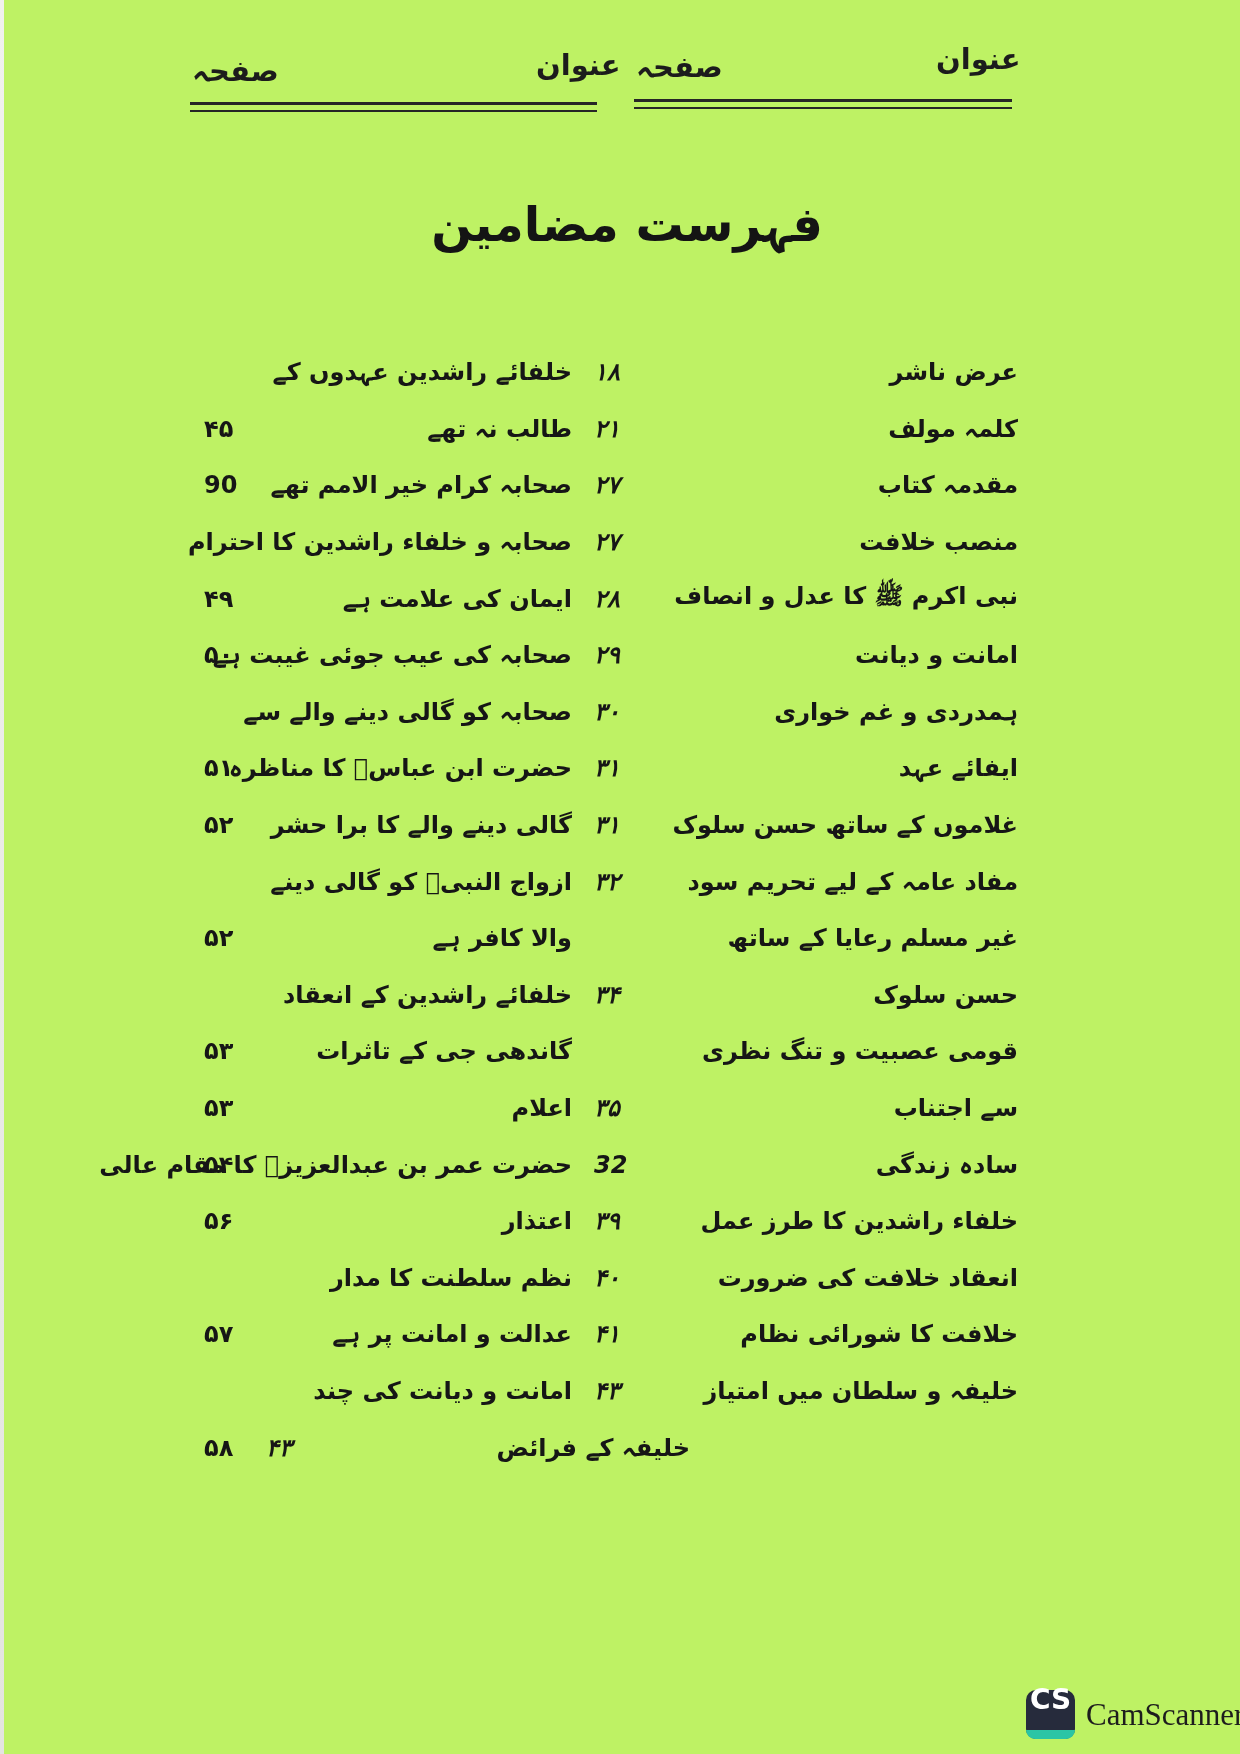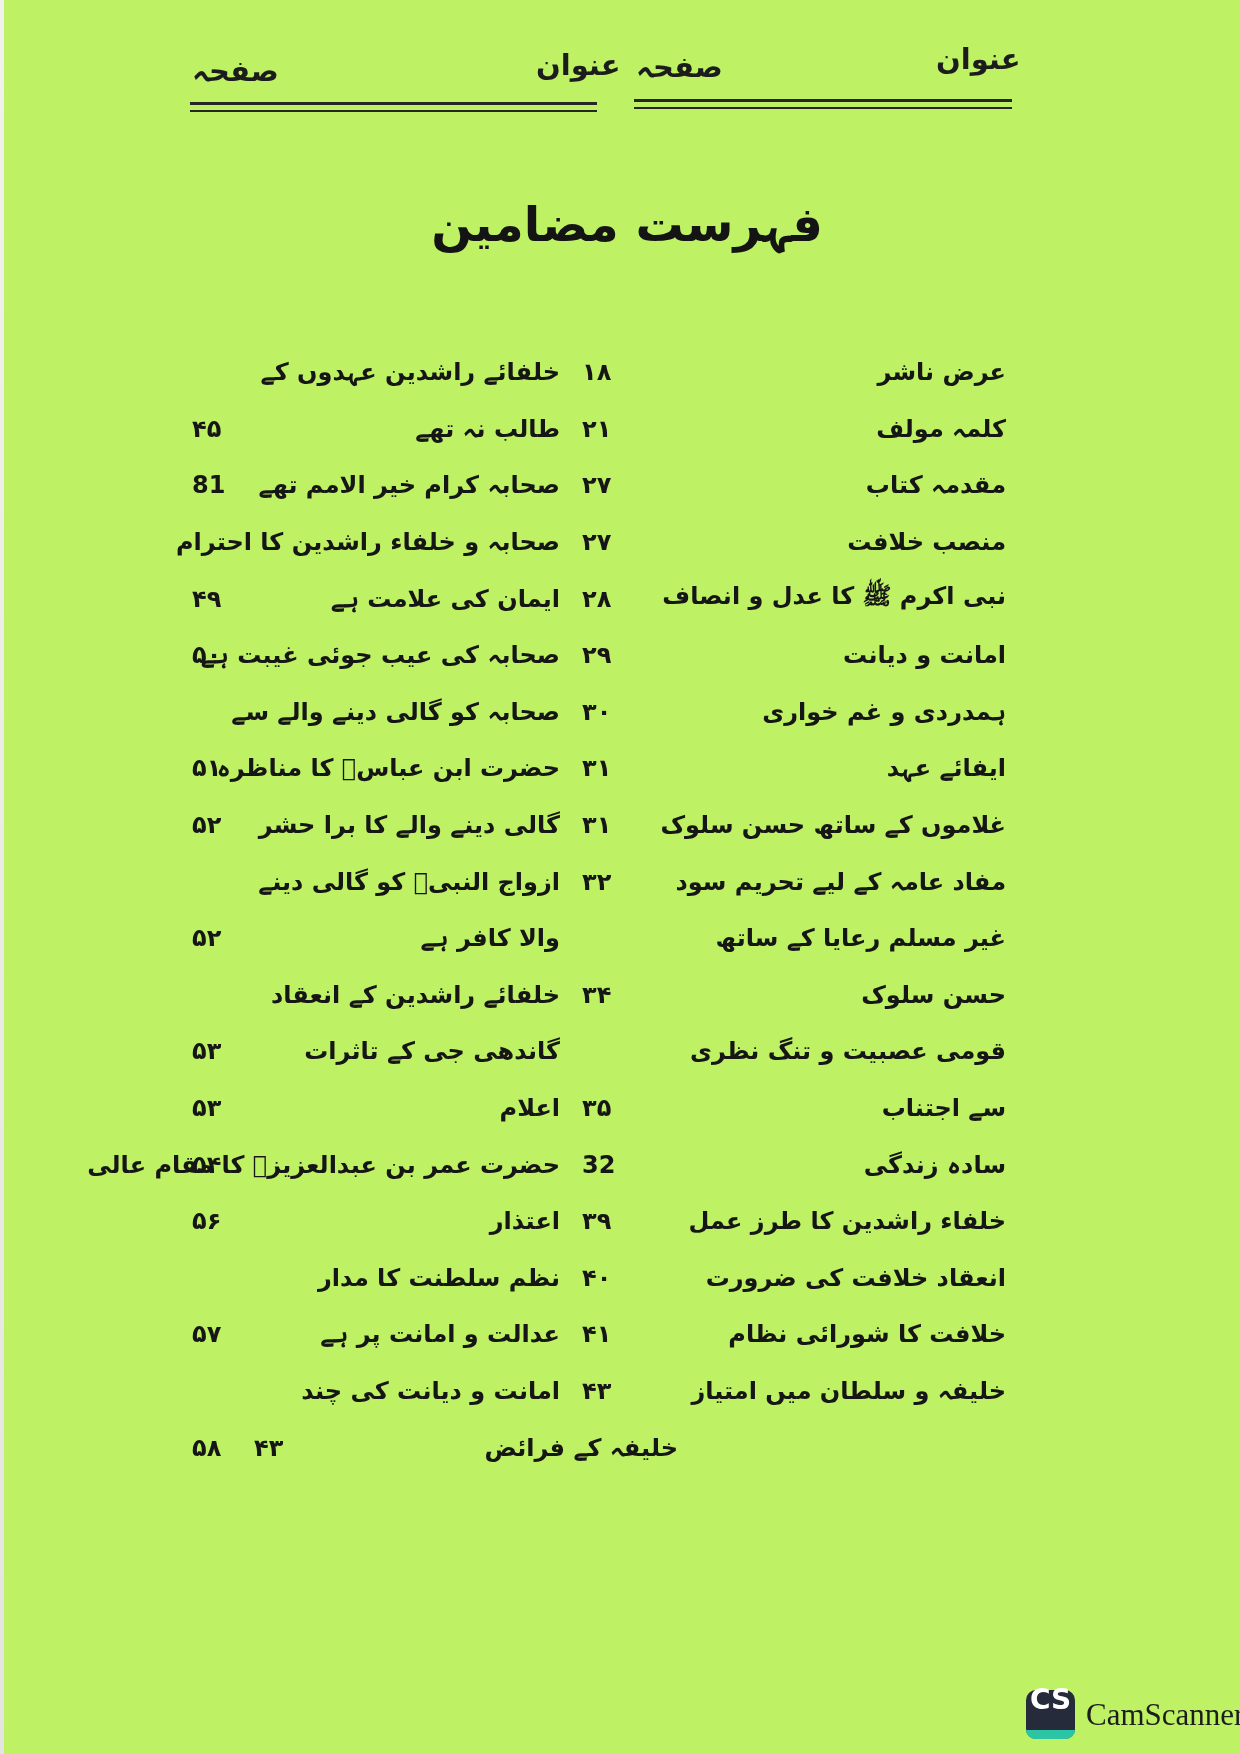--- a/index.html
+++ b/index.html
@@ -29,25 +29,25 @@
   .rule{position:absolute;height:5px;border-top:3px solid #262626;border-bottom:2px solid #262626;}
   .rule-left{left:190px;top:102px;width:407px;}
   .rule-right{left:634px;top:99px;width:378px;}
   
   .page-title{
     position:absolute;left:0;top:196px;width:100%;
     margin:0;text-align:center;transform:translateX(7px);
     font-size:48px;font-weight:700;color:#141414;
   }
   
-  .toc{position:absolute;left:180px;top:344px;width:830px;}
+  .toc{position:absolute;left:192px;top:344px;width:830px;}
   .toc-row{display:flex;height:56.6px;align-items:center;}
   .c-num{font-size:24px;font-weight:700;color:#161616;box-sizing:border-box;}
   .c-numL{width:52px;padding-left:12px;}
-  .c-numR{width:70px;padding-left:22px;}
+  .c-numR{width:70px;padding-left:22px;font-style:italic;}
   .c-title{
     font-size:24px;font-weight:700;color:#161616;
     text-align:right;white-space:nowrap;box-sizing:border-box;
   }
   .c-titleL{width:328px;}
   .c-titleR{width:380px;padding-right:4px;}
   
   .camscanner{position:absolute;left:1026px;top:1690px;display:flex;align-items:center;gap:11px;}
   .cs-icon{
     position:relative;width:49px;height:49px;border-radius:10px;
@@ -82,21 +82,21 @@
         <span class="c-num c-numR">۱۸</span>
         <span class="c-title c-titleR" dir="rtl">عرض ناشر</span>
       </div>
       <div class="toc-row">
         <span class="c-num c-numL">۴۵</span>
         <span class="c-title c-titleL" dir="rtl">طالب نہ تھے</span>
         <span class="c-num c-numR">۲۱</span>
         <span class="c-title c-titleR" dir="rtl">کلمہ مولف</span>
       </div>
       <div class="toc-row">
-        <span class="c-num c-numL">81</span>
+        <span class="c-num c-numL">90</span>
         <span class="c-title c-titleL" dir="rtl">صحابہ کرام خیر الامم تھے</span>
         <span class="c-num c-numR">۲۷</span>
         <span class="c-title c-titleR" dir="rtl">مقدمہ کتاب</span>
       </div>
       <div class="toc-row">
         <span class="c-num c-numL"></span>
         <span class="c-title c-titleL" dir="rtl">صحابہ و خلفاء راشدین کا احترام</span>
         <span class="c-num c-numR">۲۷</span>
         <span class="c-title c-titleR" dir="rtl">منصب خلافت</span>
       </div>

